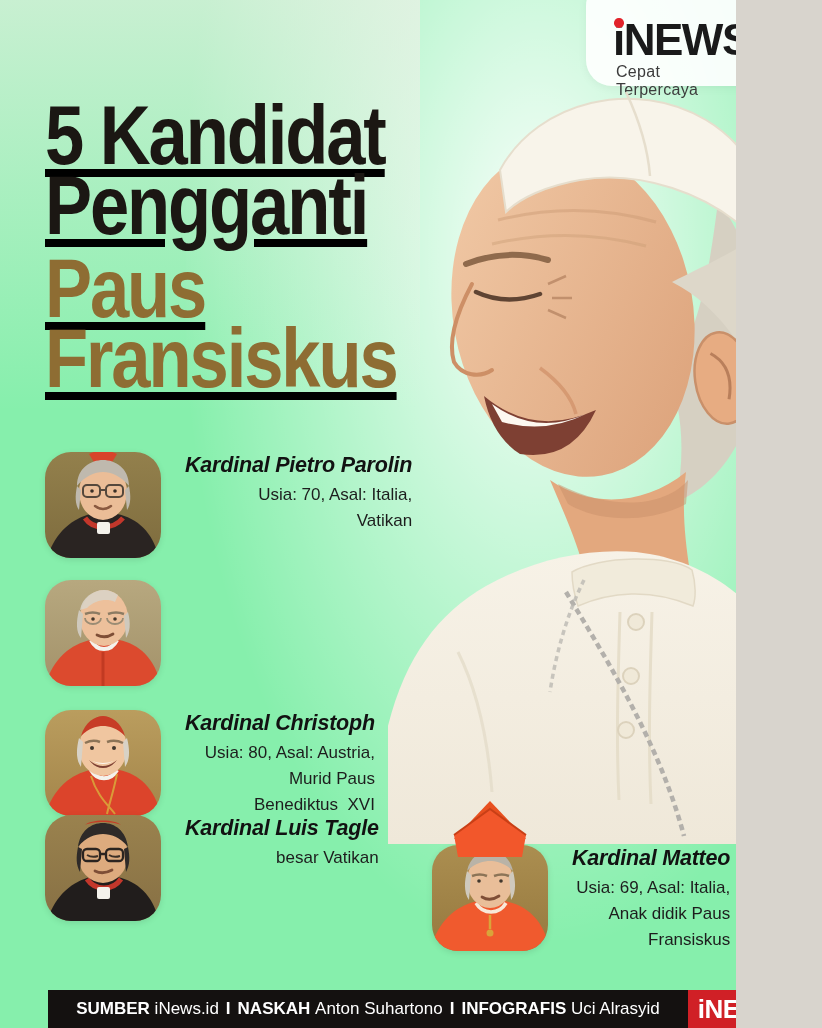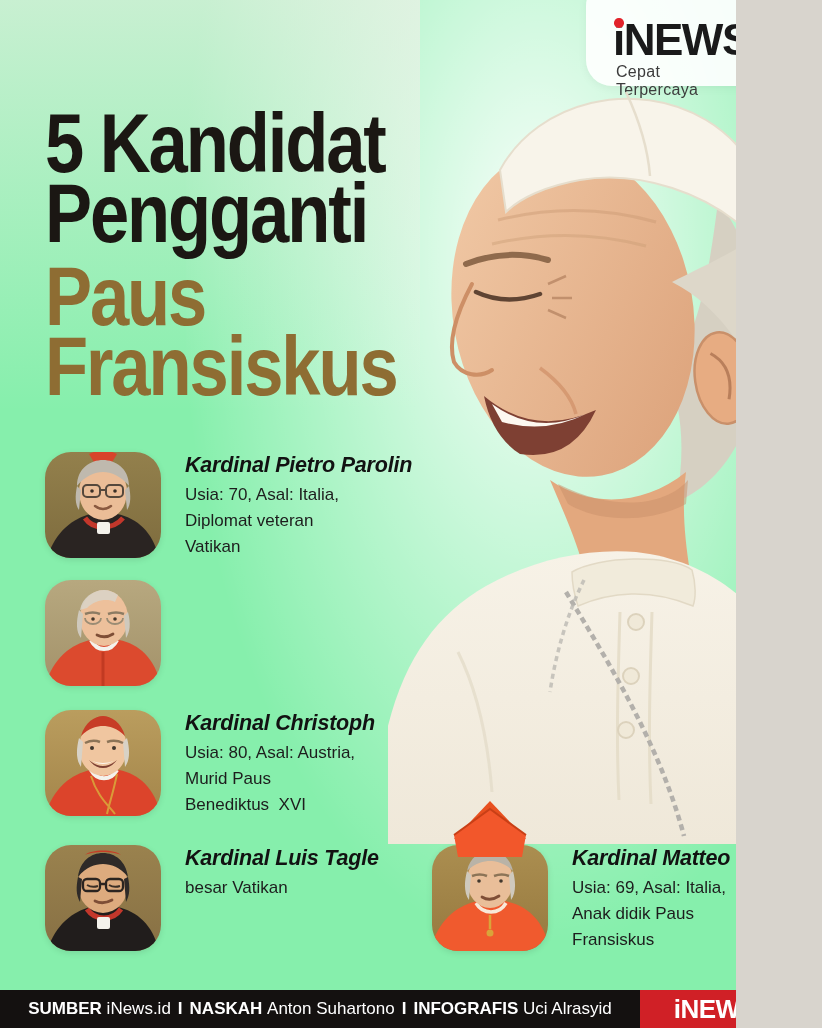--- a/index.html
+++ b/index.html
@@ -17,44 +17,44 @@
   .logo{position:absolute;left:613px;top:18px;font-size:44px;font-weight:800;letter-spacing:-1.5px;
         color:#1A1A1A;line-height:1;}
   .logo .logo-i{position:relative;}
   .logo .logo-i::after{content:"";position:absolute;left:1px;top:3px;width:9.5px;height:9.5px;
         border-radius:50%;background:#E2232A;}
   .logo-red{color:#E2232A;}
   .tagline{position:absolute;left:616px;top:63px;font-size:16px;font-weight:500;color:#3c3c3c;
            letter-spacing:.3px;}
 
   
-  .title{position:absolute;left:45px;top:108px;z-index:3;}
+  .title{position:absolute;left:45px;top:100px;z-index:3;text-decoration:underline;}
   .title-line{font-size:84px;line-height:70px;font-weight:800;letter-spacing:-2.5px;
               transform:scaleX(.84);transform-origin:0 0;color:#1B1713;white-space:nowrap;}
   .title-line.gold{color:#8E6D33;}
   .title-line.l3{margin-top:13px;}
 
   
   .card{position:absolute;display:flex;gap:24px;z-index:4;align-items:flex-start;}
   .photo-frame{width:116px;height:106px;border-radius:26px;overflow:hidden;flex:none;
                box-shadow:0 2px 6px rgba(0,0,0,.10);}
   .photo-frame svg{display:block;}
-  .card-text{padding-top:1px;max-width:255px;}
+  .card-text{padding-top:1px;max-width:255px;text-align:right;}
   .card-name{font-size:21.5px;font-weight:700;font-style:italic;color:#121212;
              letter-spacing:-.2px;margin-bottom:4px;white-space:nowrap;}
   .card-line{font-size:17px;line-height:26px;color:#1d1d1d;white-space:pre-wrap;}
   .photo-wrap{position:relative;flex:none;width:116px;height:106px;}
   .hat-overflow{position:absolute;left:8px;top:-46px;z-index:2;}
 
   .pope{position:absolute;left:388px;top:52px;width:434px;height:792px;z-index:1;}
 
   
   .footer{position:absolute;left:0;bottom:0;width:822px;height:38px;display:flex;z-index:6;}
   .footer-credits{width:640px;background:#141110;color:#fff;display:flex;align-items:center;
-                  justify-content:center;font-size:17px;white-space:pre;}
+                  justify-content:center;font-size:17px;white-space:pre;margin-left:48px;}
   .footer-credits .lbl{font-weight:700;}
   .footer-credits .val{font-weight:400;}
   .footer-credits .sep{font-weight:700;padding:0 7px;}
   .footer-logo{flex:1;background:#D02026;color:#fff;display:flex;align-items:center;
                justify-content:center;font-weight:800;font-size:26px;letter-spacing:-.5px;}
 </style>
 </head>
 <body>
 
 <div class="canvas">
@@ -160,21 +160,20 @@
         <rect x="61" y="33" width="17" height="12" rx="4" fill="none" stroke="#55483C" stroke-width="2"></rect>
         <path d="M 55 38 L 61 38" stroke="#55483C" stroke-width="2"></path>
         <circle cx="47" cy="39" r="1.8" fill="#3A2F26"></circle>
           <circle cx="70" cy="39" r="1.8" fill="#3A2F26"></circle>
         <path d="M 50 54 Q 58 60 66 54" stroke="#8A5A40" stroke-width="2.5" fill="none" stroke-linecap="round"></path>
       </svg>
     </div>
     <div class="card-text">
       <div class="card-name">Kardinal Pietro Parolin</div>
       <div class="card-line">Usia: 70, Asal: Italia,</div>
-      <div class="card-line">Diplomat veteran</div>
       <div class="card-line">Vatikan</div>
     </div>
   </div>
 
   <div class="card" style="left:45px;top:580px;">
     <div class="photo-frame">
       <svg width="116" height="106" viewBox="0 0 116 106">
         <defs>
             <linearGradient id="bg2" x1="0" y1="0" x2="0" y2="1">
           <stop offset="0" stop-color="#B7A87F"></stop>
@@ -221,21 +220,21 @@
       </svg>
     </div>
     <div class="card-text">
       <div class="card-name">Kardinal Christoph</div>
       <div class="card-line">Usia: 80, Asal: Austria,</div>
       <div class="card-line">Murid Paus</div>
       <div class="card-line">Benediktus  XVI</div>
     </div>
   </div>
 
-  <div class="card" style="left:45px;top:845px;">
+  <div class="card" style="left:45px;top:815px;">
     <div class="photo-frame">
       <svg width="116" height="106" viewBox="0 0 116 106">
         <defs>
             <linearGradient id="bg4" x1="0" y1="0" x2="0" y2="1">
           <stop offset="0" stop-color="#9A824E"></stop>
               <stop offset="1" stop-color="#877044"></stop>
             </linearGradient>
           </defs>
         <rect width="116" height="106" fill="url(#bg4)"></rect>
         <path d="M 2 106 C 10 80 28 66 46 62 L 72 62 C 92 66 108 80 114 106 Z" fill="#211D1C"></path>

